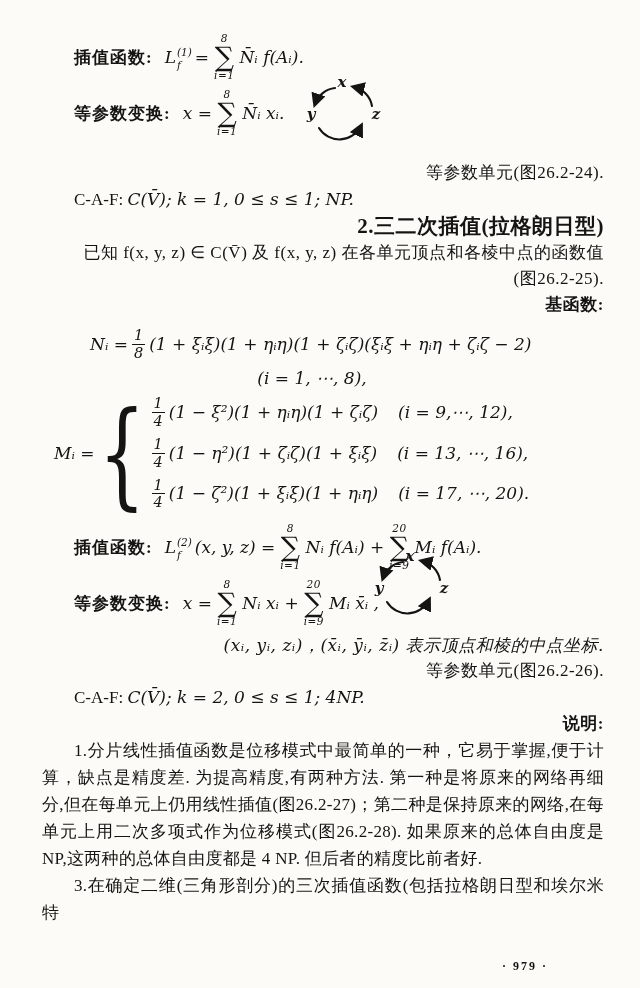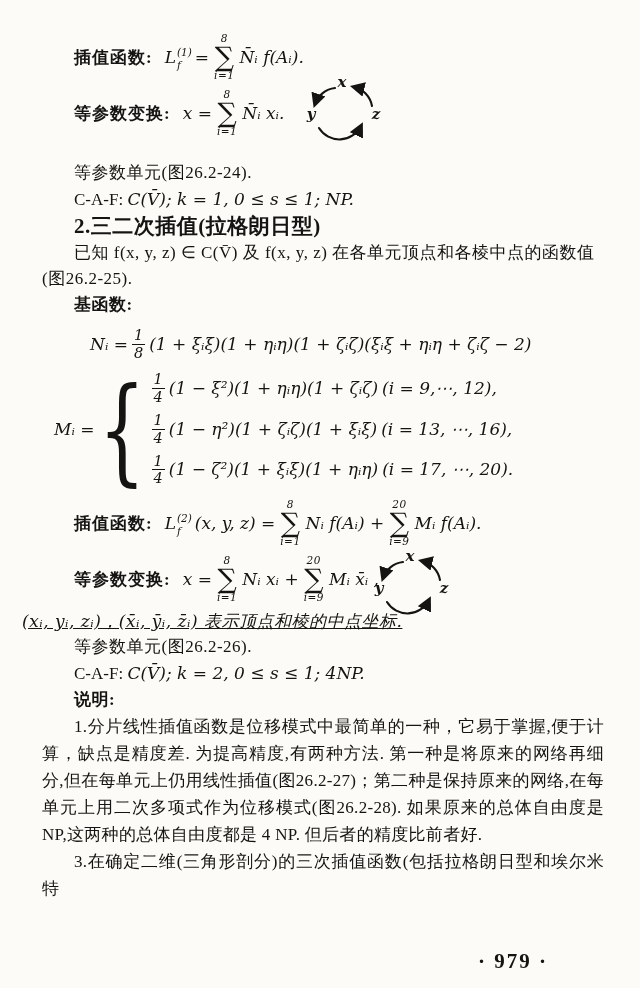--- a/index.html
+++ b/index.html
@@ -7,21 +7,21 @@
     position:relative; width:640px; height:988px; margin:0 auto;
     background:#fcfbf7; color:#151412; overflow:hidden;
     font-family:"Liberation Serif", serif;
   }
   .content { padding:30px 36px 0 42px; font-size:17px; }
 
   
   .line { line-height:26px; }
   .indent { padding-left:32px; }
   .bold { font-weight:bold; }
-  .cjk { letter-spacing:0.5px; }
+  .cjk { letter-spacing:0.5px;text-align:right; }
 
   
   .math, .mi {
     font-family:"DejaVu Serif","Liberation Serif",serif;
     font-style:italic;
   }
   .frow { display:flex; align-items:center; }
   .frow .flabel {
     font-weight:bold; font-style:normal; margin-right:12px;
     letter-spacing:1px; white-space:nowrap;
@@ -41,37 +41,37 @@
   .caf-line { line-height:27px; }
   .sec-h { line-height:27px; font-size:21px; }
 
   .f5row { margin-top:4px; padding-left:48px; height:44px; display:flex; align-items:center; }
   .f5cond { width:540px; text-align:center; line-height:24px; }
 
   .f6row { margin-top:4px; padding-left:12px; display:flex; align-items:center; height:118px; }
   .brace { font-size:74px; line-height:118px; transform:scaleY(1.58); transform-origin:center; font-weight:400; font-style:normal; margin:0 2px 0 4px; }
   .cases { display:flex; flex-direction:column; justify-content:space-between; height:116px; }
   .case { display:flex; align-items:center; line-height:1; }
-  .case .cond { margin-left:4px; }
+  .case .cond { margin-left:20px; }
 
   .f7row { margin-top:8px; padding-left:32px; height:54px; }
   .f8row { height:58px; padding-left:32px; }
 
-  .coords-line { margin-left:-20px; line-height:26px;text-decoration:underline; }
+  .coords-line { margin-left:-20px; line-height:26px; }
 
   .notes p { margin:0; text-indent:32px; text-align:justify; line-height:27px; letter-spacing:0.3px; }
 
   
   .cyc { position:absolute; }
   .cyc text { font-family:"DejaVu Serif","Liberation Serif",serif; font-style:italic; font-weight:bold; font-size:15px; fill:#151412; }
   .cyc path.arc { fill:none; stroke:#151412; stroke-width:2.1; stroke-linecap:round; }
 
   .footer {
     position:absolute; right:92px; bottom:14px;
-    font-weight:bold; font-size:21px; letter-spacing:2px;
+    font-weight:bold; font-size:12px; letter-spacing:2px;
   }
 </style>
 </head>
 <body>
 
 <div class="page">
   <div class="content">
 
     <div class="frow f1row">
       <span class="flabel cjk">插值函数:</span>
@@ -119,20 +119,21 @@
     <div class="line indent bold cjk">基函数:</div>
 
     <div class="f5row math">
       <span class="mi">Nᵢ =</span>
       <span class="frac">
           <span class="num">1</span>
           <span class="den">8</span>
         </span>
       <span class="mi">(1 + ξᵢξ)(1 + ηᵢη)(1 + ζᵢζ)(ξᵢξ + ηᵢη + ζᵢζ − 2)</span>
     </div>
+    <div class="f5cond math">(i = 1, ⋯, 8),</div>
 
     <div class="f6row math">
       <span class="mi">Mᵢ =</span>
       <span class="brace">{</span>
       <span class="cases">
         <span class="case">
           <span class="frac">
               <span class="num">1</span>
               <span class="den">4</span>
             </span>

